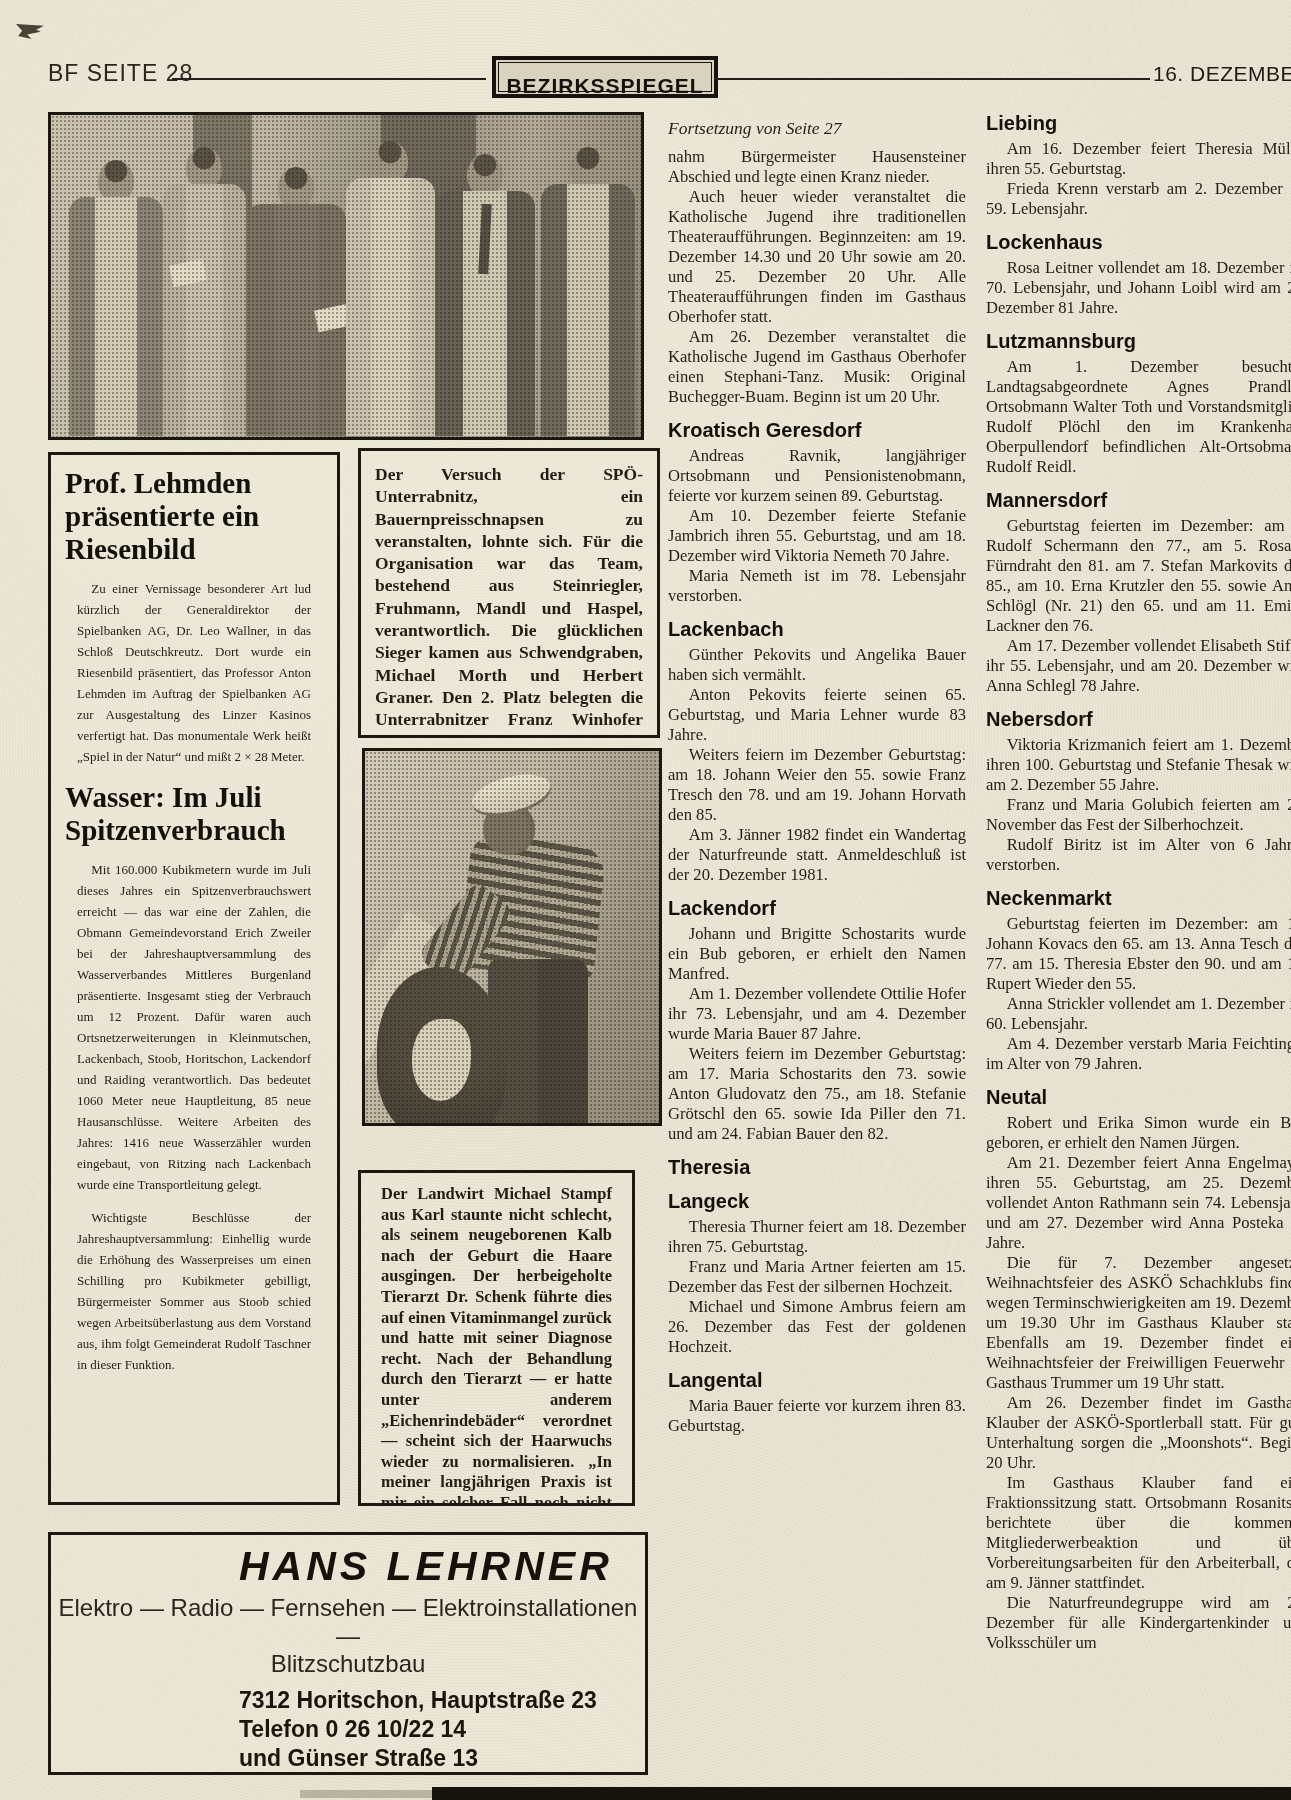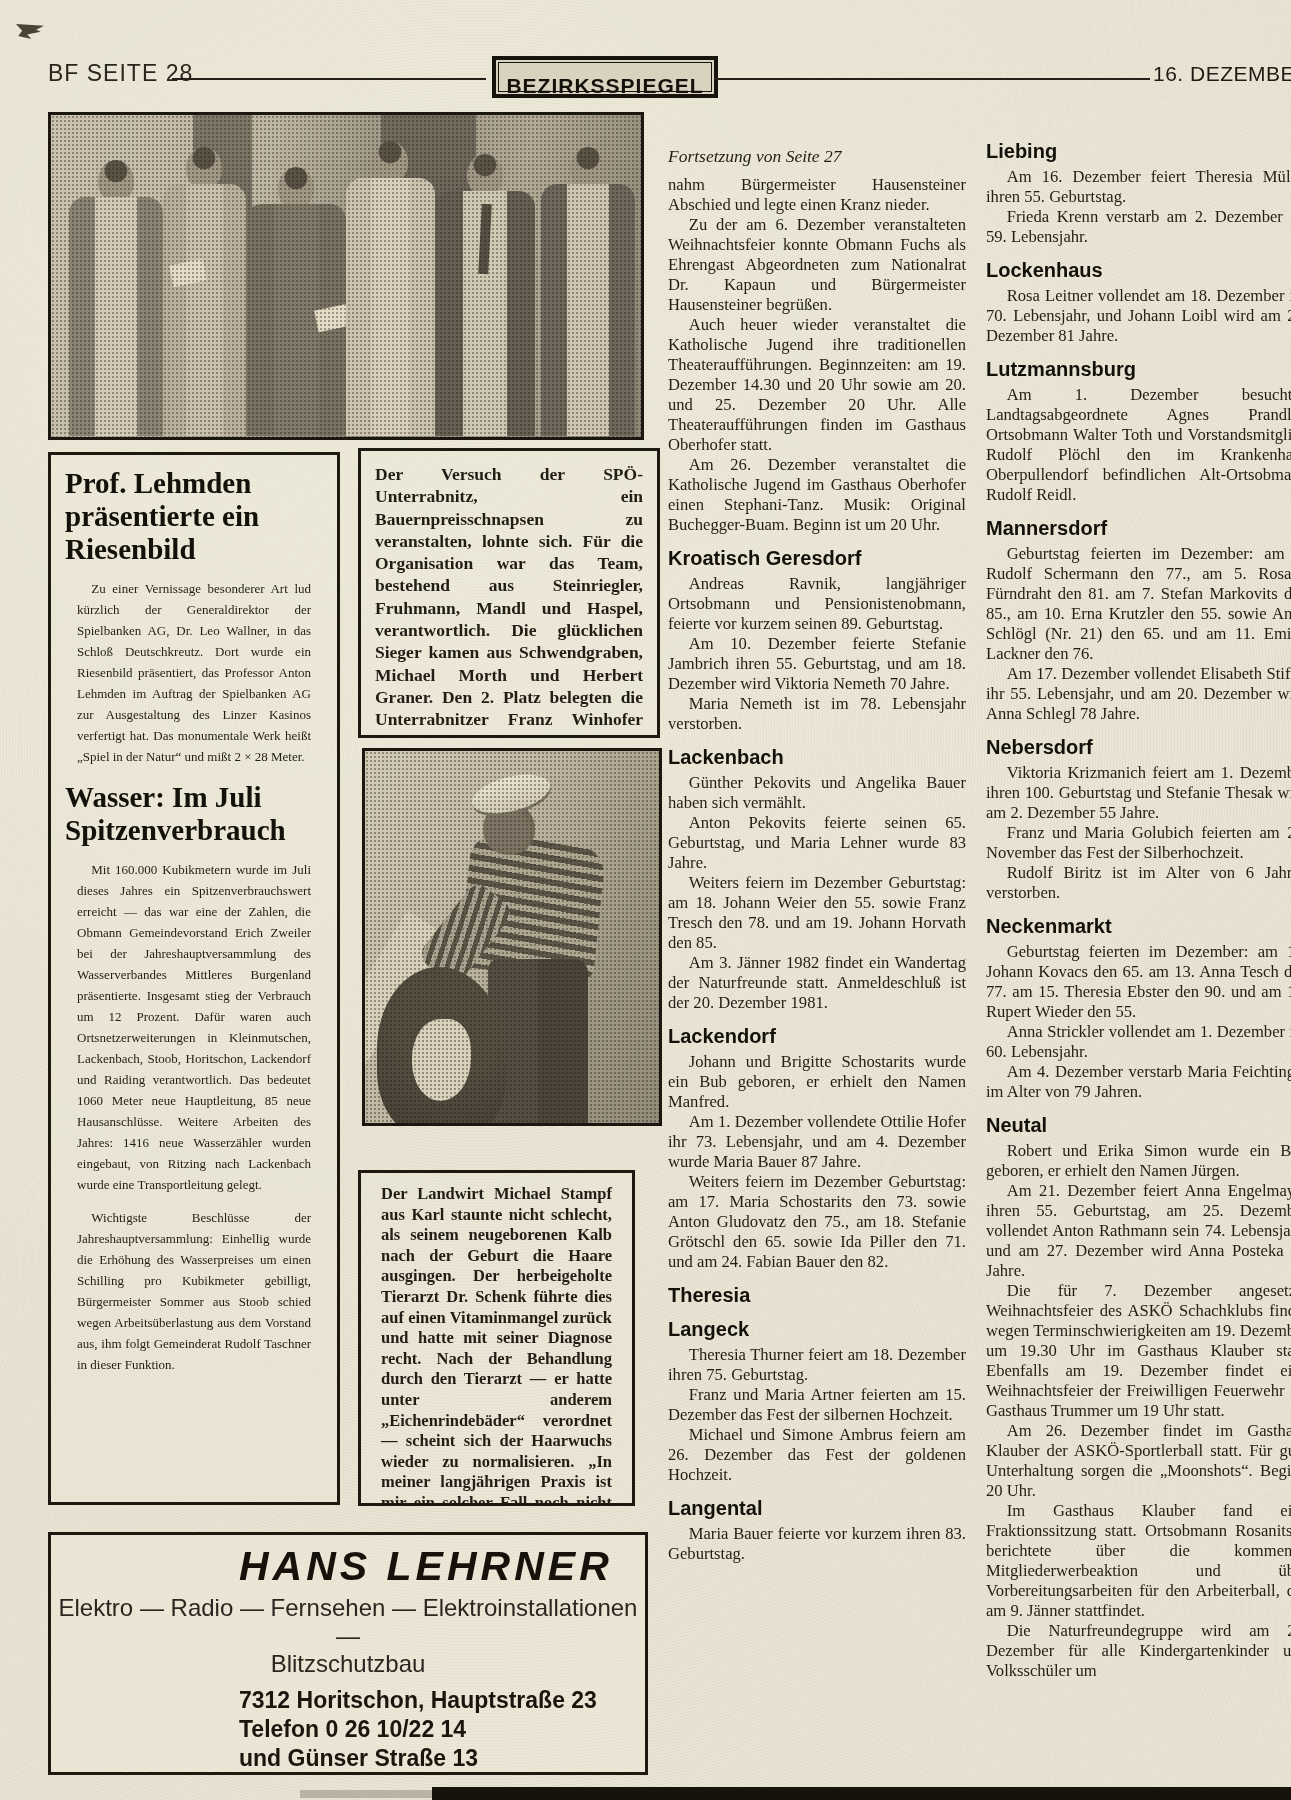--- a/index.html
+++ b/index.html
@@ -73,21 +73,21 @@
   .headline{font-family:Liberation Serif, serif;font-weight:bold;font-size:29px;line-height:33px;
     color:#14100a;margin:0 0 8px 0;}
   .headline.second{margin-top:14px;}
   .bodytext p{margin:12px;font-size:13px;line-height:21px;text-align:justify;text-indent:1.1em;hyphens:auto;}
   .col2-box{left:358px;top:448px;width:302px;height:290px;padding:12px 14px;overflow:hidden;}
   .col2-box p{margin:0;font-weight:bold;font-size:17.5px;line-height:22.3px;text-align:justify;hyphens:auto;}
   .caption-box{left:358px;top:1170px;width:277px;height:336px;padding:11px 20px;overflow:hidden;}
   .caption-box p{margin:0;font-weight:bold;font-size:16.5px;line-height:20.6px;text-align:justify;hyphens:auto;}
 
   
-  .newscol{position:absolute;font-size:16.6px;line-height:20px;text-align:justify;hyphens:auto;margin-top:28px;}
+  .newscol{position:absolute;font-size:16.6px;line-height:20px;text-align:justify;hyphens:auto;}
   .newscol p{margin:0;text-indent:1.25em;}
   .newscol p.noindent{text-indent:0;}
   .newscol .cont-note{font-style:italic;font-size:17.5px;margin:0 0 9px 0;text-indent:0;text-align:left;}
   .newscol h3{font-family:"Liberation Sans",sans-serif;font-weight:bold;font-size:20px;line-height:22px;
     color:#14100a;margin:12px 0 5px 0;text-align:left;}
   .col3{left:668px;top:118px;width:298px;}
   .col4{left:986px;top:112px;width:322px;}
   .col4 h3:first-child{margin-top:0;}
 
   
@@ -191,21 +191,20 @@
     <div>7312 Horitschon, Hauptstraße 23</div>
     <div>Telefon 0 26 10/22 14</div>
     <div>und Günser Straße 13</div>
   </div>
 
 </section>
 
 <div class="newscol col3">
   <p class="cont-note">Fortsetzung von Seite 27</p>
   <p class="noindent">nahm Bürgermeister Hausensteiner Abschied und legte einen Kranz nieder.</p>
-  <p>Zu der am 6. Dezember veranstalteten Weihnachtsfeier konnte Obmann Fuchs als Ehrengast Abgeordneten zum Nationalrat Dr. Kapaun und Bürgermeister Hausensteiner begrüßen.</p>
   <p>Auch heuer wieder veranstaltet die Katholische Jugend ihre traditionellen Theateraufführungen. Beginnzeiten: am 19. Dezember 14.30 und 20 Uhr sowie am 20. und 25. Dezember 20 Uhr. Alle Theateraufführungen finden im Gasthaus Oberhofer statt.</p>
   <p>Am 26. Dezember veranstaltet die Katholische Jugend im Gasthaus Oberhofer einen Stephani-Tanz. Musik: Original Buchegger-Buam. Beginn ist um 20 Uhr.</p>
 
   <h3>Kroatisch Geresdorf</h3>
   <p>Andreas Ravnik, langjähriger Ortsobmann und Pensionistenobmann, feierte vor kurzem seinen 89. Geburtstag.</p>
   <p>Am 10. Dezember feierte Stefanie Jambrich ihren 55. Geburtstag, und am 18. Dezember wird Viktoria Nemeth 70 Jahre.</p>
   <p>Maria Nemeth ist im 78. Lebensjahr verstorben.</p>
 
   <h3>Lackenbach</h3>
   <p>Günther Pekovits und Angelika Bauer haben sich vermählt.</p>

